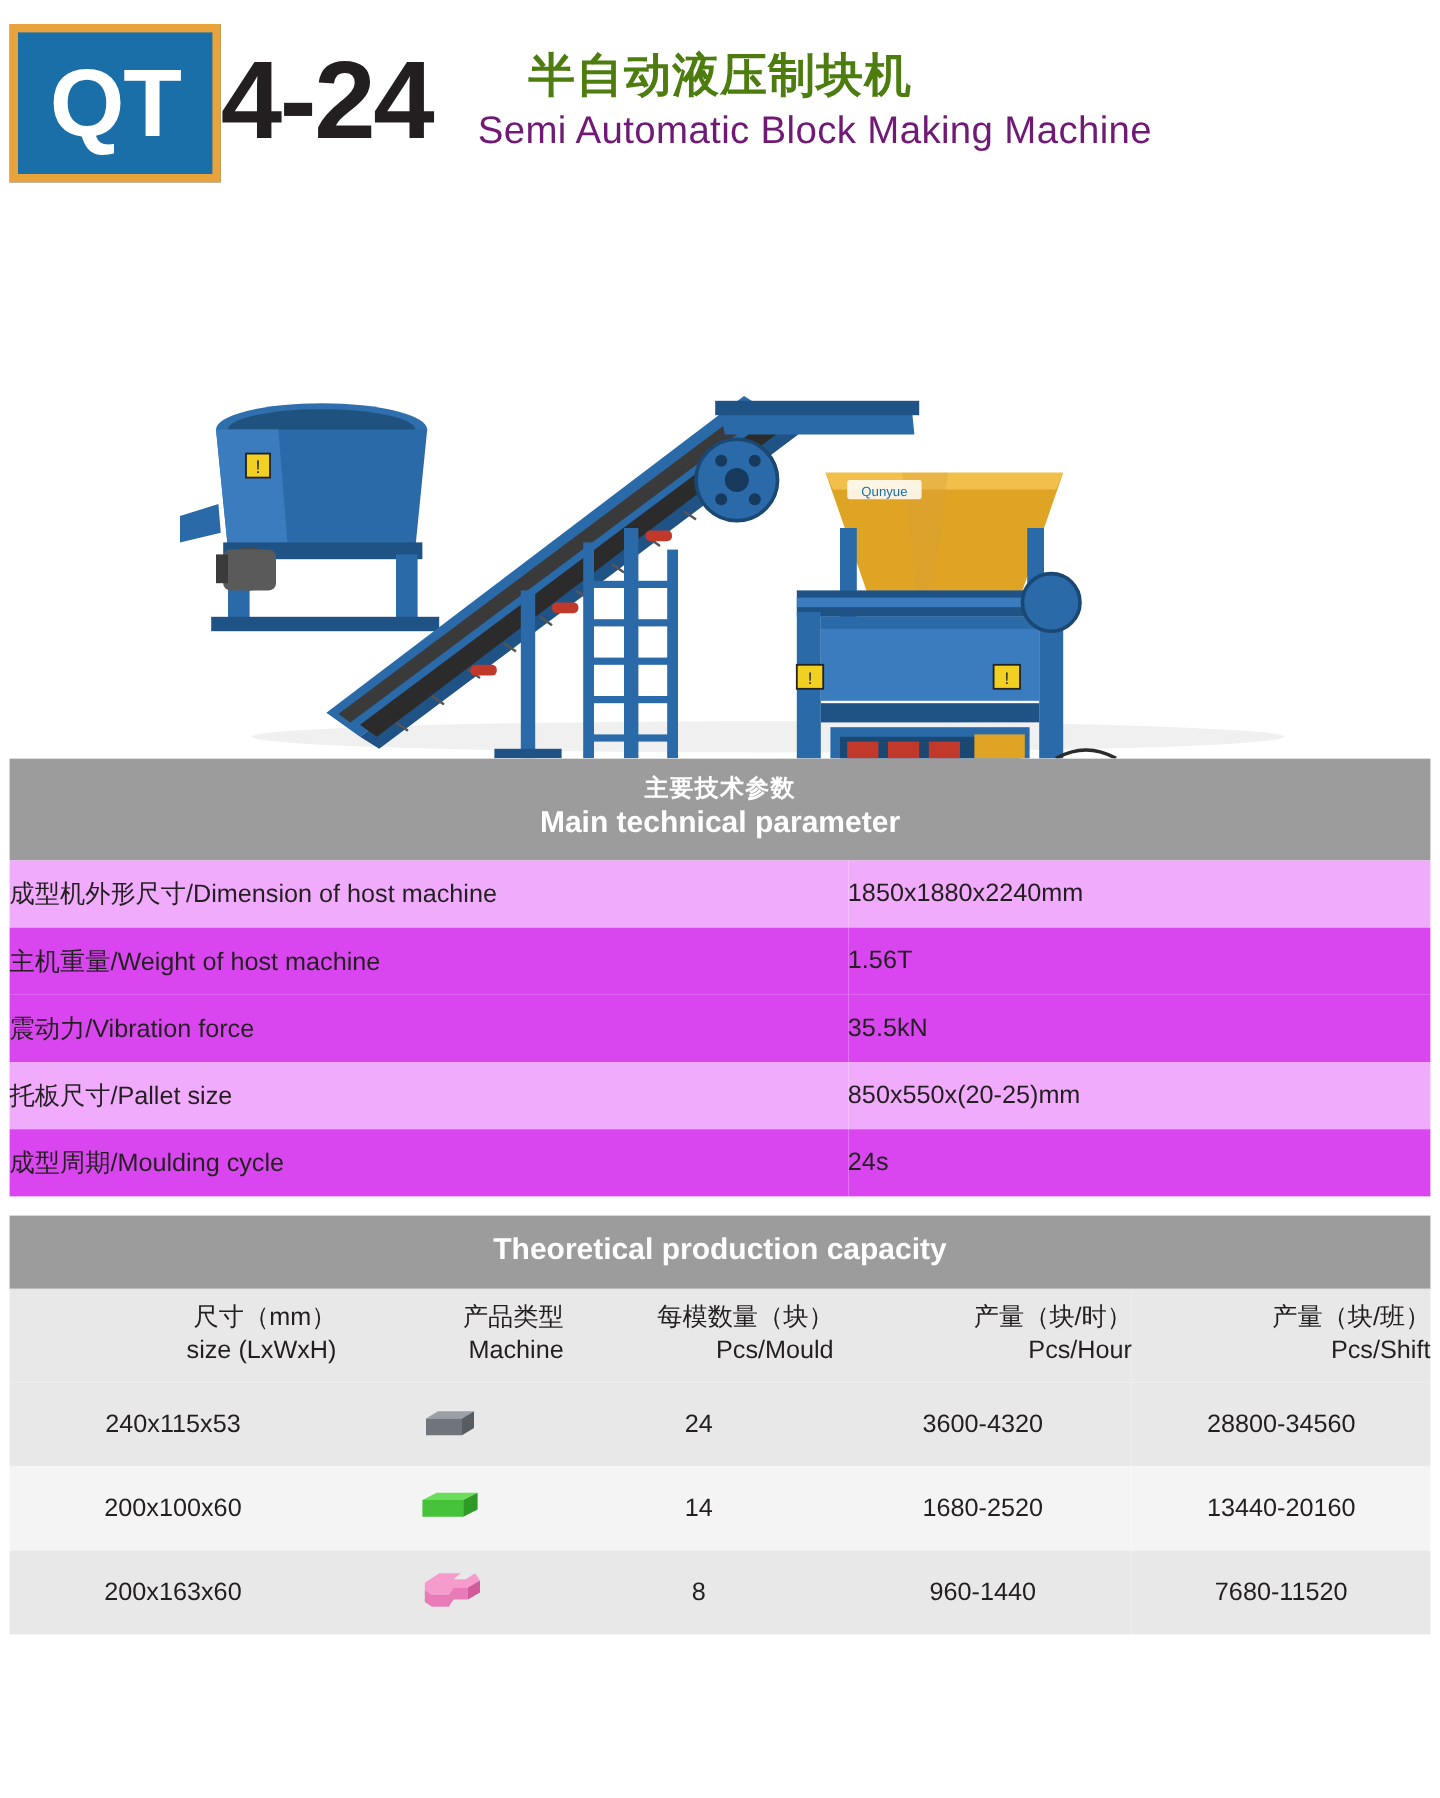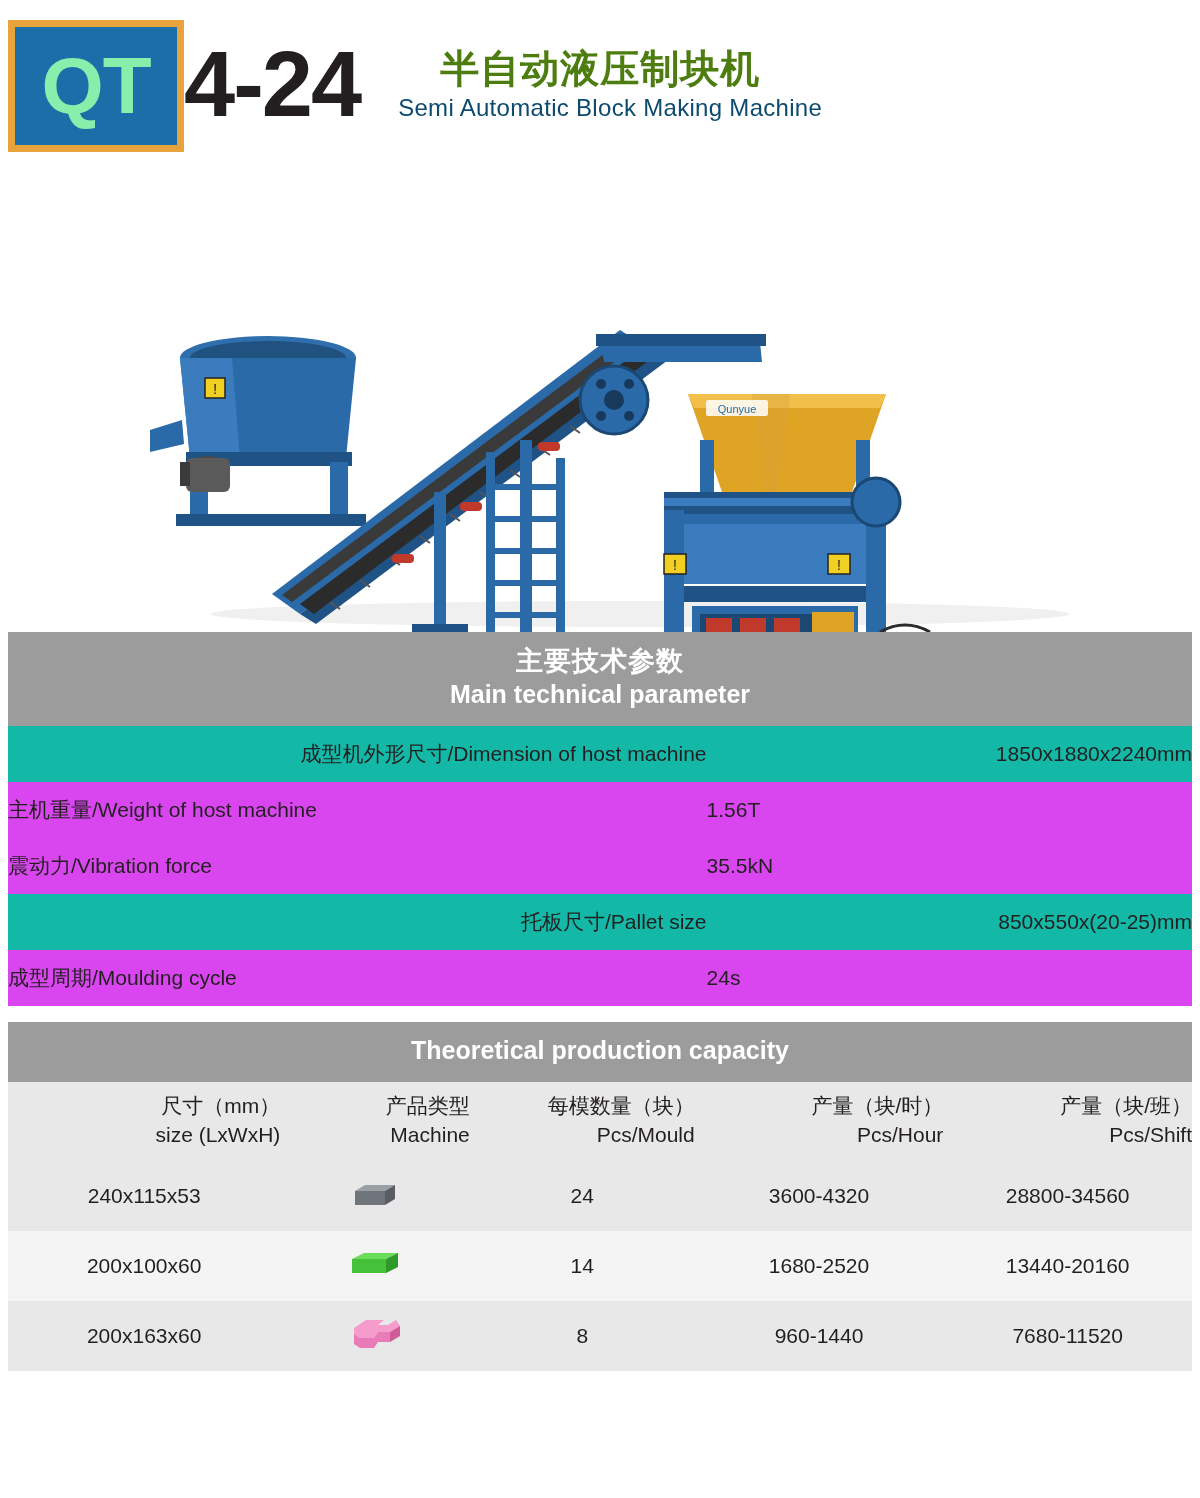--- a/index.html
+++ b/index.html
@@ -33,21 +33,21 @@
     margin-left: 8px;
     margin-top: 10px;
     background: #1b6fa8;
     border: 7px solid #e8a33d;
     box-sizing: border-box;
     display: flex;
     align-items: center;
     justify-content: center;
   }
   .logo-text {
-    color: #86efac;
+    color: #ffffff;
     font-size: 80px;
     font-weight: bold;
     letter-spacing: -1px;
     line-height: 1;
     font-family: "Liberation Sans", sans-serif;
   }
   .model-number {
     font-size: 92px;
     font-weight: bold;
     color: #231f20;
@@ -62,22 +62,22 @@
   }
   .title-cn {
     font-size: 39px;
     font-weight: bold;
     color: #4d7c0f;
     line-height: 1.15;
     letter-spacing: 1px;
     margin-left: 42px;
   }
   .title-en {
-    font-size: 24px;
-    color: #0c4a6e;
+    font-size: 32px;
+    color: #701a75;
     line-height: 1.2;
     margin-top: 2px;
     letter-spacing: 0.3px;
   }
 
   
   .hero {
     position: relative;
     height: 470px;
     margin: 0;
@@ -90,41 +90,41 @@
   .table-section {
     margin: 0 8px;
   }
   .table-header {
     background: #9c9c9c;
     color: #ffffff;
     text-align: center;
     padding: 13px 0 16px 0;
   }
   .table-header .th-cn {
-    font-size: 27px;
+    font-size: 20px;
     font-weight: bold;
     line-height: 1.25;
     letter-spacing: 1px;
   }
   .table-header .th-en {
     font-size: 25px;
     font-weight: bold;
     line-height: 1.25;
   }
   table.spec {
     width: 100%;
     border-collapse: collapse;
     table-layout: fixed;
   }
   table.spec td {
     font-size: 21px;
     padding: 14px 0 14px 0;
     color: #231f20;
   }
-  table.spec tr.odd td { background: #14b8a6; text-align: right; }
+  table.spec tr.odd td { background: #f0abfc; }
   table.spec tr.even td { background: #d946ef; margin-left: 24px; }
   td.label { padding-left: 98px; }
   td.value { padding-left: 0; }
 
   
   table.cap {
     width: 100%;
     border-collapse: collapse;
     table-layout: fixed;
   }

